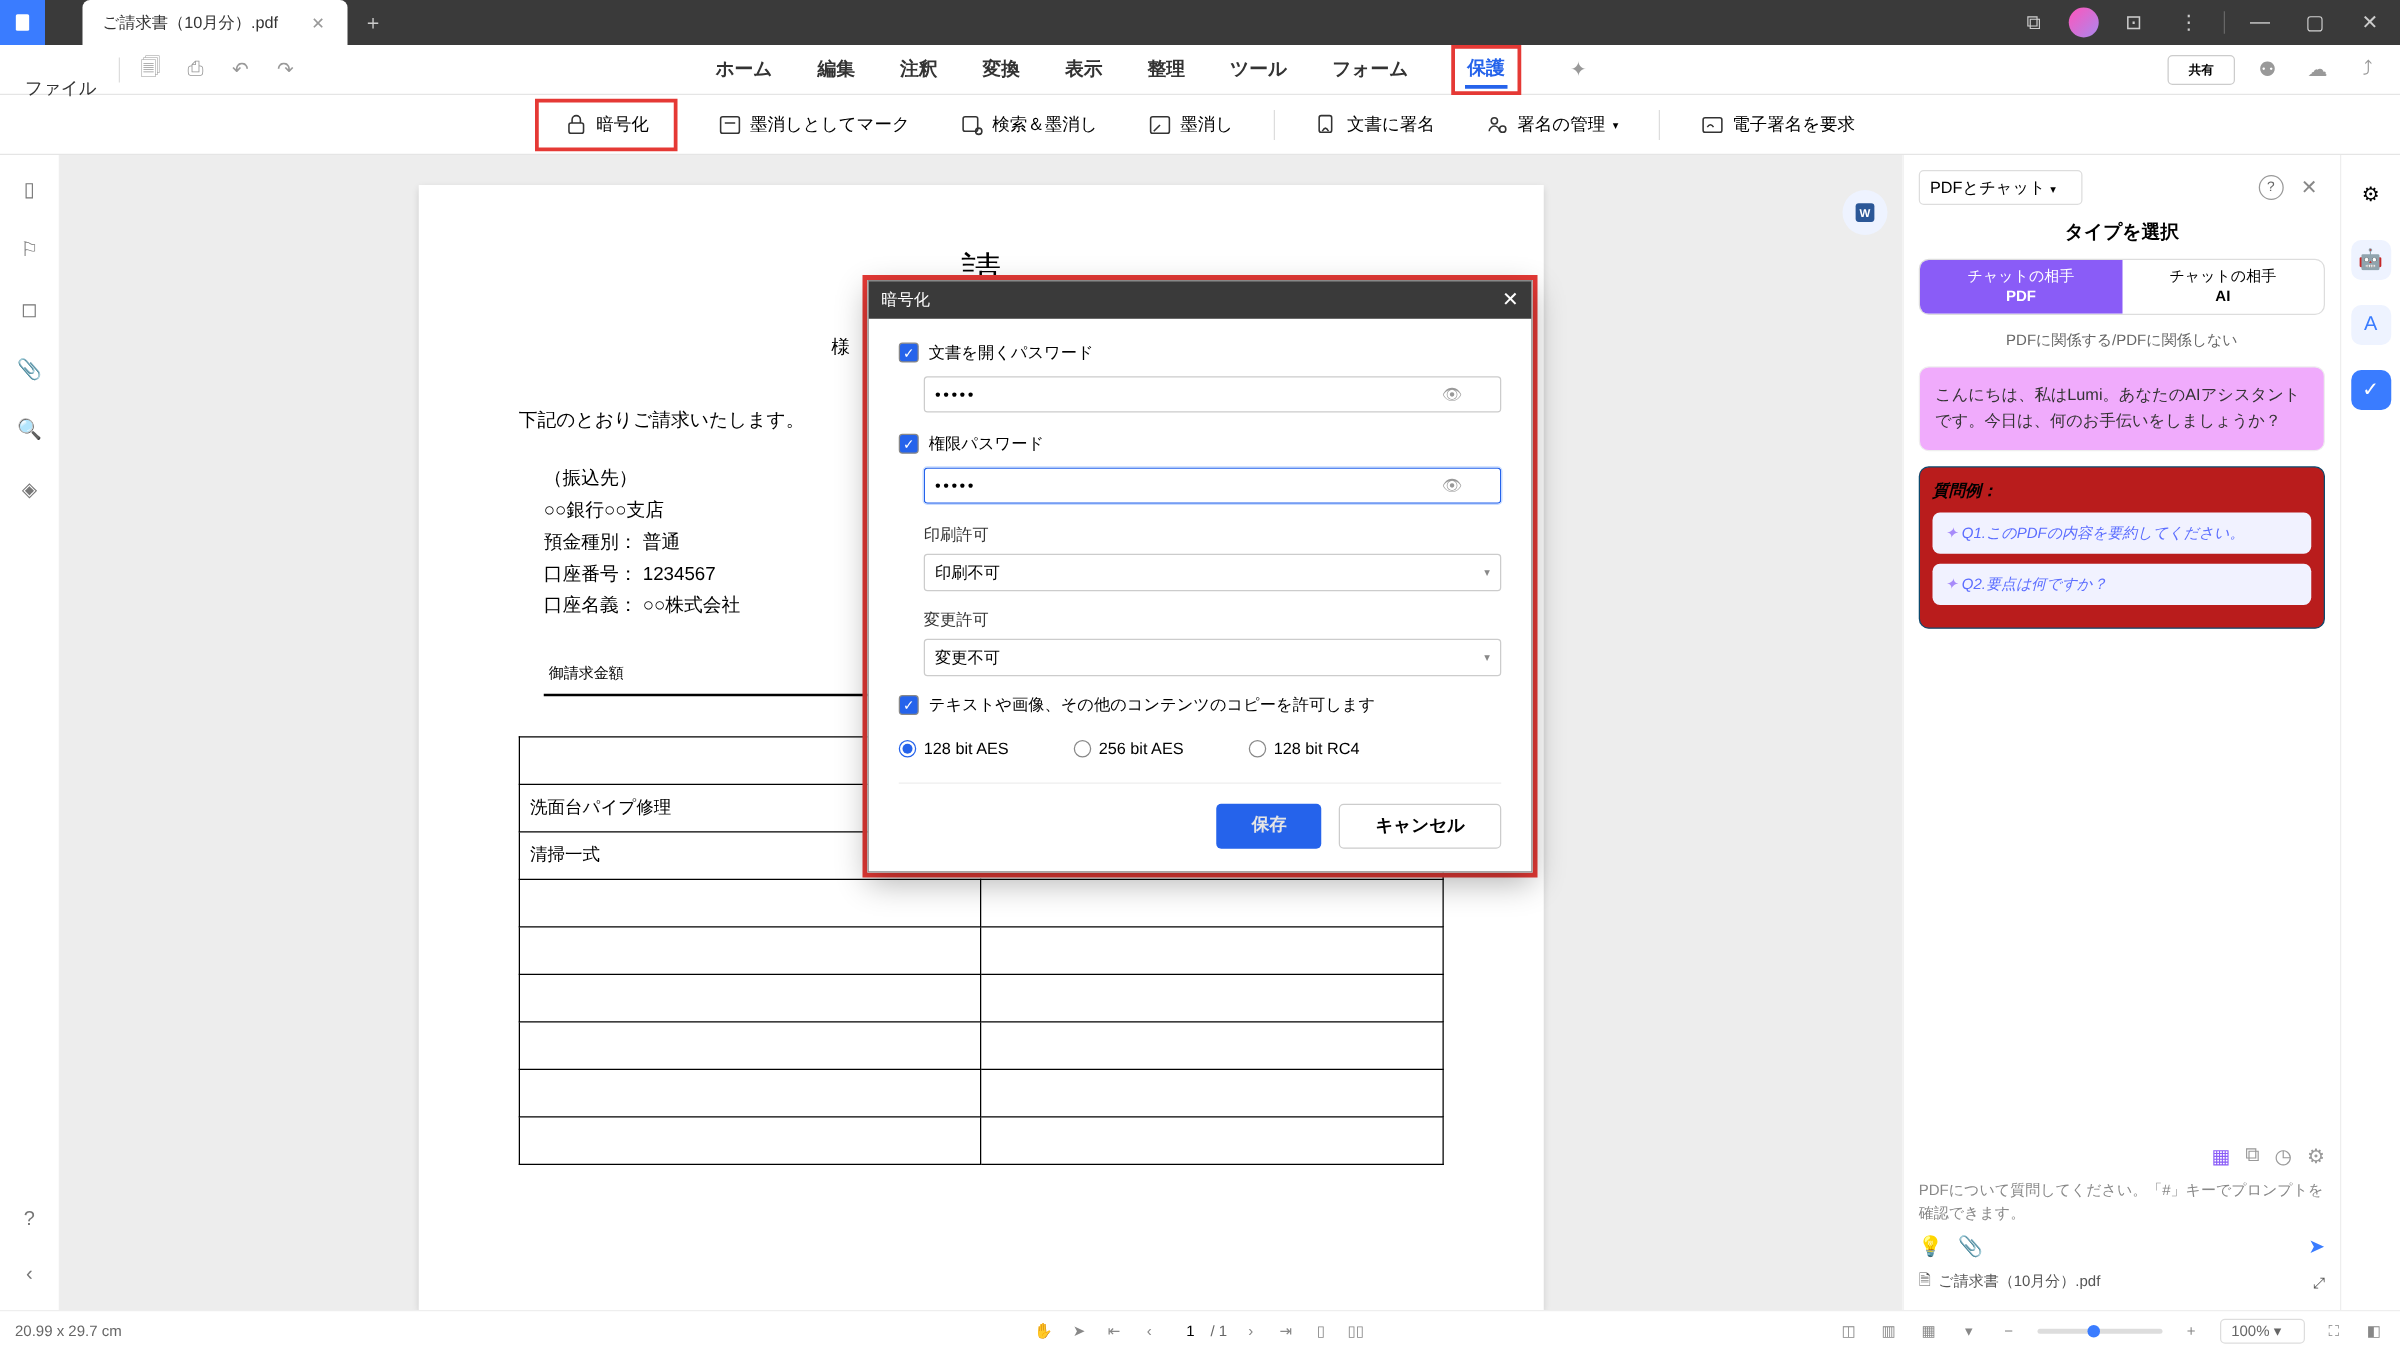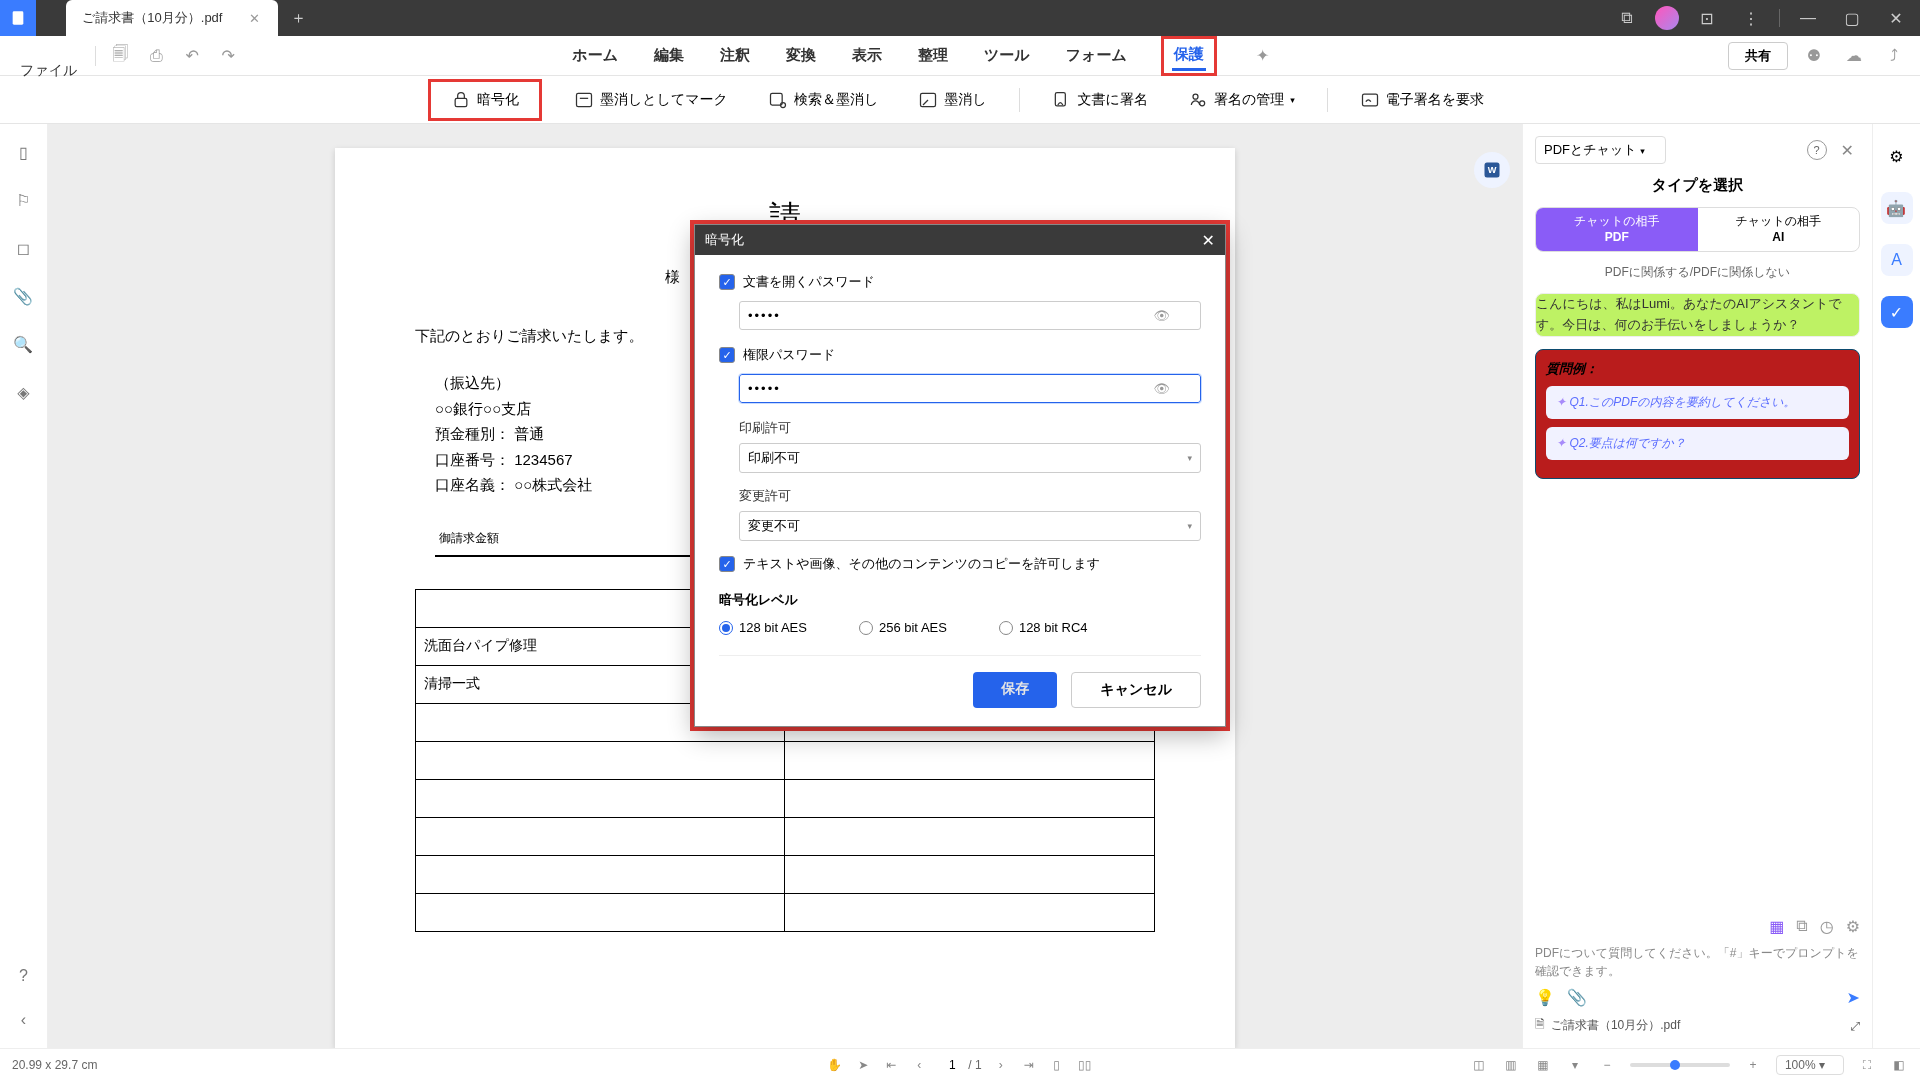--- a/index.html
+++ b/index.html
@@ -21,21 +21,21 @@
 .menu-item { padding: 4px 8px; font-size: 14px; color: #333; margin-top: 30px; }
 .menu-icon { width: 28px; height: 28px; display: flex; align-items: center; justify-content: center; color: #999; }
 .menu-divider { width: 1px; height: 20px; background: #ddd; margin: 0 2px; }
 
 
 .ribbon-tabs { display: flex; justify-content: center; align-items: center; gap: 32px; margin-left: 320px; }
 .ribbon-tab { font-size: 15px; font-weight: 700; color: #333; padding: 4px 2px; }
 .ribbon-tab.active { color: #2563eb; border-bottom: 3px solid #2563eb; }
 .ribbon-tab-highlight { border: 3px solid #e53935; padding: 2px 8px; }
 .menubar-right { margin-left: auto; display: flex; align-items: center; gap: 12px; }
-.share-btn { border: 1px solid #ccc; border-radius: 4px; padding: 4px 16px; font-size: 13px; font-weight: 700; }
+.share-btn { border: 1px solid #ccc; border-radius: 4px; padding: 4px 16px; font-size: 10px; font-weight: 700; }
 
 
 .toolbar { height: 48px; background: #fff; border-bottom: 1px solid #e5e5e5; display: flex; align-items: center; justify-content: center; gap: 24px; }
 .tool-btn { display: flex; align-items: center; gap: 6px; font-size: 14px; padding: 4px 8px; }
 .tool-btn svg { width: 20px; height: 20px; }
 .tool-btn.highlight { border: 3px solid #e53935; padding: 8px 20px; }
 .tool-divider { width: 1px; height: 24px; background: #ddd; }
 
 
 .content { display: flex; height: calc(100% - 36px - 40px - 48px - 32px); }
@@ -64,21 +64,21 @@
 
 .right-panel { width: 350px; background: #fff; border-left: 1px solid #eee; display: flex; flex-direction: column; padding: 12px; gap: 12px; position: relative; }
 .rp-header { display: flex; align-items: center; gap: 8px; }
 .rp-select { border: 1px solid #ddd; border-radius: 4px; padding: 4px 20px 4px 8px; font-size: 13px; }
 .rp-header .help { margin-left: auto; width: 20px; height: 20px; border: 1px solid #999; border-radius: 50%; display: flex; align-items: center; justify-content: center; font-size: 11px; color: #666; }
 .rp-title { text-align: center; font-weight: 700; font-size: 15px; }
 .rp-tabs { display: flex; border: 1px solid #ddd; border-radius: 8px; overflow: hidden; }
 .rp-tab { flex: 1; text-align: center; padding: 6px 4px; font-size: 12px; line-height: 1.3; }
 .rp-tab.active { background: #8a5cf7; color: #fff; }
 .rp-relate { text-align: center; font-size: 12px; color: #666; }
-.rp-greeting { background: #bef264; border: 1px solid #eee; border-radius: 8px; font-size: 13px; line-height: 1.6; color: #333; }
+.rp-greeting { background: #f0abfc; border: 1px solid #eee; border-radius: 8px; padding: 12px; font-size: 13px; line-height: 1.6; color: #333; }
 .rp-examples { background: #b91c1c; border: 1px solid #0c4a6e; border-radius: 8px; padding: 10px; font-style: italic; }
 .rp-examples .ex-label { font-size: 13px; font-weight: 700; margin-bottom: 8px; }
 .rp-example { background: #f1f2ff; border-radius: 6px; padding: 8px 10px; margin-bottom: 8px; font-size: 12px; color: #5b6dff; }
 .rp-input { margin-top: auto; display: flex; flex-direction: column; gap: 8px; }
 .rp-input-row1 { display: flex; gap: 12px; justify-content: flex-end; color: #999; }
 .rp-input-hint { font-size: 12px; color: #888; line-height: 1.5; }
 .rp-input-row2 { display: flex; gap: 12px; align-items: center; }
 .rp-send { margin-left: auto; color: #3a7cff; }
 .rp-file { display: flex; align-items: center; gap: 6px; font-size: 12px; color: #555; }
 
@@ -430,21 +430,20 @@
       <div class="modal-select">
         <span>変更不可</span>
         <span style="font-size:9px;color:#888;">▾</span>
       </div>
 
       <div class="check-row" style="margin-bottom:18px;">
         <div class="checkbox">✓</div>
         <span>テキストや画像、その他のコンテンツのコピーを許可します</span>
       </div>
 
-      <div class="modal-section-label">暗号化レベル</div>
       <div class="radio-group">
         <div class="radio selected">
             <div class="circle">
               <div class="dot"></div>
             </div>
             <span>128 bit AES</span>
           </div>
         <div class="radio">
             <div class="circle"></div>
             <span>256 bit AES</span>

